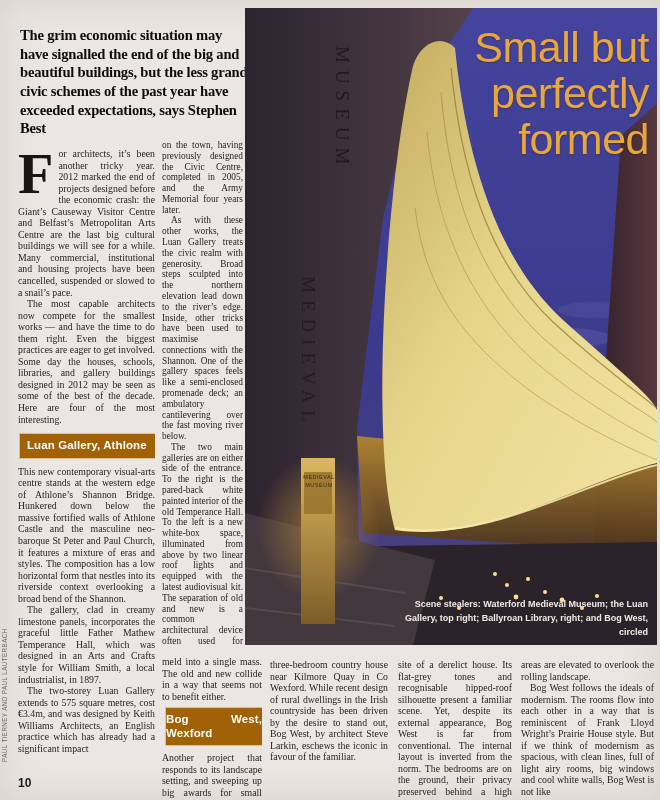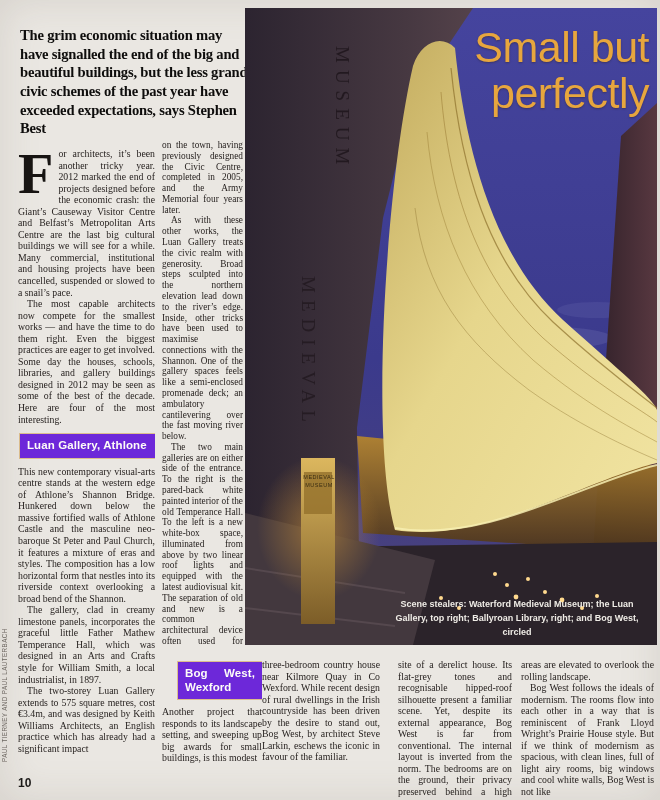--- a/index.html
+++ b/index.html
@@ -17,41 +17,41 @@
             font-family:"Liberation Sans",sans-serif;font-weight:normal;
             font-size:43px;line-height:1.07;color:#e7a63e;letter-spacing:-0.5px;
             text-shadow:0 1px 2px rgba(40,25,5,0.35);margin-left:32px;}
   .vsign{position:absolute;writing-mode:vertical-rl;color:rgba(20,12,16,0.62);
          font-family:"Liberation Serif",serif;font-size:19px;letter-spacing:7px;}
   .vsign.museum{left:86px;top:38px;}
   .vsign.medieval{left:52px;top:268px;color:rgba(20,12,16,0.5);}
   .colsign{position:absolute;left:58px;top:466px;width:32px;text-align:center;
            font-family:"Liberation Sans",sans-serif;font-size:5.5px;line-height:1.4;
            color:#3a2c12;letter-spacing:0.5px;}
-  .caption{position:absolute;right:9px;top:590px;width:262px;text-align:center;
+  .caption{position:absolute;right:9px;top:590px;width:262px;text-align:right;
            font-family:"Liberation Sans",sans-serif;font-weight:bold;
            font-size:9px;line-height:1.55;color:#efece6;}
   
   .col{position:absolute;color:#272220;font-size:9.8px;line-height:1.18;
        text-align:justify;overflow:hidden;}
   .col p{margin:0 0 0;}
   .col p.ind{text-indent:9px;}
   .col1{left:18px;top:148px;width:137px;height:650px;}
   .col2{left:162px;top:140px;width:81px;height:506px;font-size:9.3px;line-height:1.16;}
   .col2b{left:162px;top:656px;width:100px;height:144px;}
-  .col3{left:262px;top:659px;width:118px;height:141px;}
+  .col3{left:270px;top:659px;width:118px;height:141px;}
   .col4{left:398px;top:659px;width:114px;height:141px;}
   .col5{left:521px;top:659px;width:133px;height:141px;}
   .dropcap{float:left;font-family:"Liberation Serif",serif;font-weight:bold;
            font-size:58px;line-height:0.78;color:#171412;margin:3px 5px 0 0;}
-  .label{display:inline-block;background:#6d28d9;color:#fdfcf8;
+  .label{display:inline-block;background:#a16207;color:#fdfcf8;
          font-family:"Liberation Sans",sans-serif;font-weight:bold;
          font-size:11.5px;letter-spacing:0.1px;padding:5px 8px 5px 7px;
          margin:9px 0 8px 2px;box-shadow:0 0 0 1px rgba(200,130,20,0.4);}
-  .col2b .label{margin:6px 0 7px 16px;padding:5px 7px;}
+  .col2b .label{margin:6px 0 7px 4px;padding:5px 0;}
   .credit{position:absolute;left:1px;top:762px;transform:rotate(-90deg);
           transform-origin:0 0;font-family:"Liberation Sans",sans-serif;
           font-size:6.3px;letter-spacing:0.4px;color:#6d6761;white-space:nowrap;}
   .pagenum{position:absolute;left:18px;top:776px;font-family:"Liberation Sans",sans-serif;
            font-weight:bold;font-size:12px;color:#1c1a18;text-align:right;}
 </style>
 </head>
 <body>
 
 <div class="page">
@@ -130,20 +130,21 @@
         <circle cx="337" cy="600" r="2"></circle>
           <circle cx="352" cy="588" r="2"></circle>
         <circle cx="196" cy="590" r="2"></circle>
           <circle cx="214" cy="600" r="2"></circle>
       </g>
     </svg>
 
     <div class="headline">
       <div>Small but</div>
       <div>perfectly</div>
+      <div>formed</div>
     </div>
 
     <div class="vsign museum">MUSEUM</div>
     <div class="vsign medieval">MEDIEVAL</div>
 
     <div class="colsign">
       <div>MEDIEVAL</div>
       <div>MUSEUM</div>
     </div>
 
@@ -159,20 +160,21 @@
     <p class="ind">The two-storey Luan Gallery extends to 575 square metres, cost €3.4m, and was designed by Keith Williams Architects, an English practice which has already had a significant impact</p>
   </div>
 
   <div class="col col2">
     <p>on the town, having previously designed the Civic Centre, completed in 2005, and the Army Memorial four years later.</p>
     <p class="ind">As with these other works, the Luan Gallery treats the civic realm with generosity. Broad steps sculpted into the northern elevation lead down to the river’s edge. Inside, other tricks have been used to maximise connections with the Shannon. One of the gallery spaces feels like a semi-enclosed promenade deck; an ambulatory cantilevering over the fast moving river below.</p>
     <p class="ind">The two main galleries are on either side of the entrance. To the right is the pared-back white painted interior of the old Temperance Hall. To the left is a new white-box space, illuminated from above by two linear roof lights and equipped with the latest audiovisual kit. The separation of old and new is a common architectural device often used for sensitive interventions in historic settings. The Luan’s glass entrance doors separate the historic from contemporary. However, on the other side facing the river, in a move that seems contradictory, the forms</p>
   </div>
 
   <div class="col col2b">
+    <p>meld into a single mass. The old and new collide in a way that seems not to benefit either.</p>
     <div><span class="label">Bog West, Wexford</span></div>
     <p>Another project that responds to its landscape setting, and sweeping up big awards for small buildings, is this modest</p>
   </div>
 
   <div class="col col3">
     <p>three-bedroom country house near Kilmore Quay in Co Wexford. While recent design of rural dwellings in the Irish countryside has been driven by the desire to stand out, Bog West, by architect Steve Larkin, eschews the iconic in favour of the familiar.</p>
   </div>
 
   <div class="col col4">
     <p>site of a derelict house. Its flat-grey tones and recognisable hipped-roof silhouette present a familiar scene. Yet, despite its external appearance, Bog West is far from conventional. The internal layout is inverted from the norm. The bedrooms are on the ground, their privacy preserved behind a high enclosing wall, while the living and social</p>

